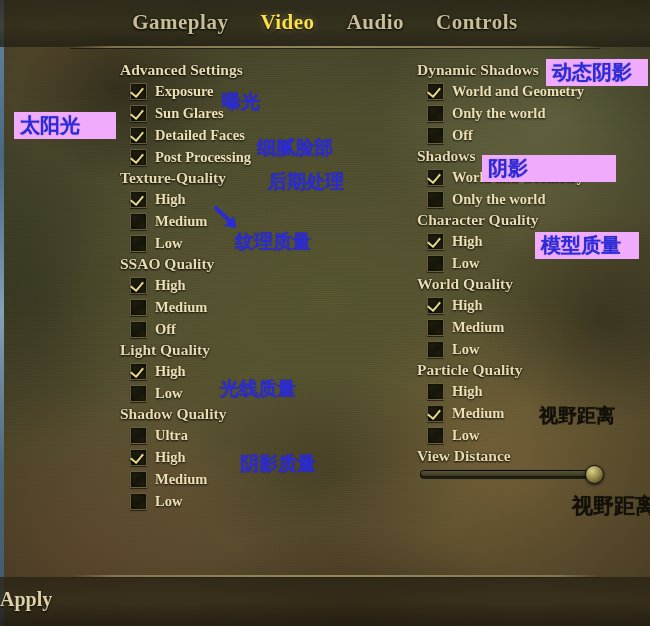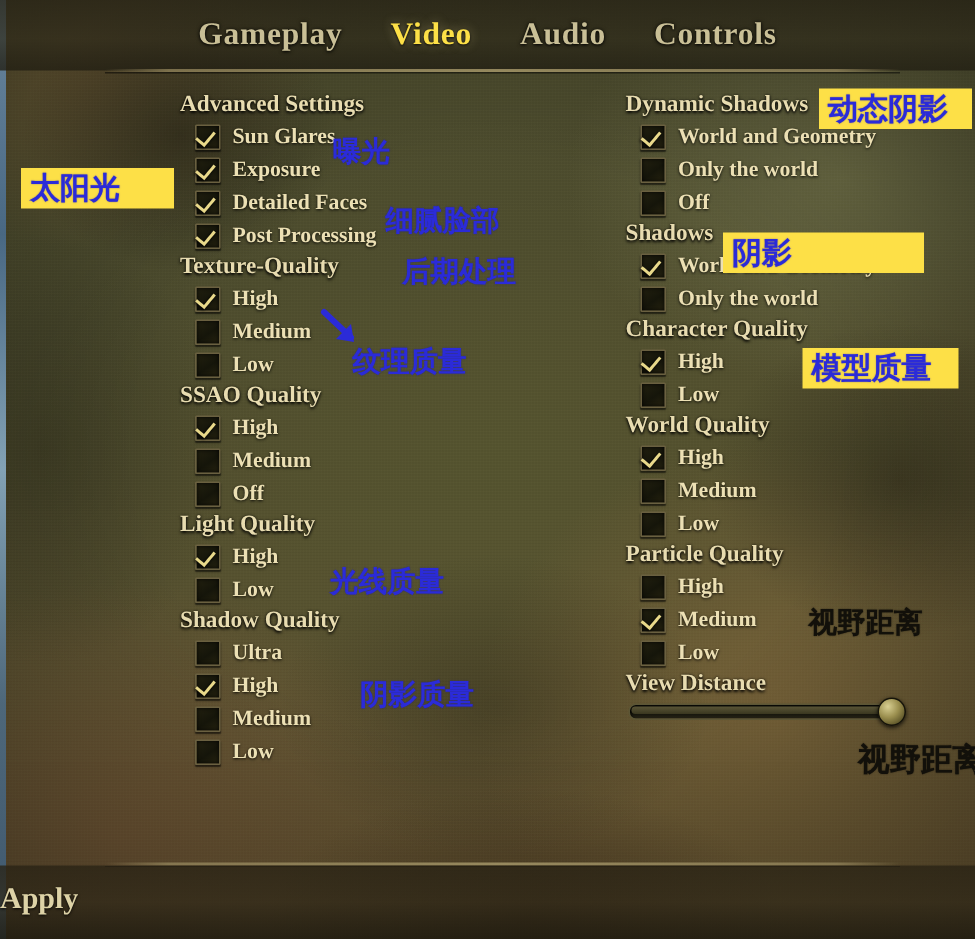--- a/index.html
+++ b/index.html
@@ -148,21 +148,21 @@
     text-shadow:0 1px 2px rgba(0,0,0,.9);
   }
 
   
   .ann{
     position:absolute;font-family:"DejaVu Sans",sans-serif;
     font-weight:bold;white-space:nowrap;line-height:1;
   }
   .ann.blue{color:#2b2bd8;text-shadow:0 0 1px rgba(20,20,180,.6);}
   .ann.black{color:#12100a;text-shadow:0 0 1px rgba(0,0,0,.7);}
-  .ann.boxed{background:#fde047;padding:3px 6px 4px 6px;}
+  .ann.boxed{background:#f0abfc;padding:3px 6px 4px 6px;}
   .ann-arrow{position:absolute;}
 
   
   .watermark{
     position:absolute;left:578px;top:594px;width:66px;height:28px;
     background:linear-gradient(90deg,#f2e23a 0%,#f0c22a 35%,#e4651f 68%,#cc1f12 100%);
     border:1px solid #7a4a12;
     display:flex;align-items:center;justify-content:center;
     overflow:hidden;
   }
@@ -192,25 +192,25 @@
     <div class="tab">Audio</div>
     <div class="tab">Controls</div>
   </div>
   <div class="divider top"></div>
 
   <div class="col col-left">
 
     <div class="group-title">Advanced Settings</div>
     <div class="opt">
       <span class="cb on"></span>
+      <span class="opt-label">Exposure</span>
+    </div>
+    <div class="opt">
+      <span class="cb on"></span>
       <span class="opt-label">Sun Glares</span>
-    </div>
-    <div class="opt">
-      <span class="cb on"></span>
-      <span class="opt-label">Exposure</span>
     </div>
     <div class="opt">
       <span class="cb on"></span>
       <span class="opt-label">Detailed Faces</span>
     </div>
     <div class="opt">
       <span class="cb on"></span>
       <span class="opt-label">Post Processing</span>
     </div>
 

